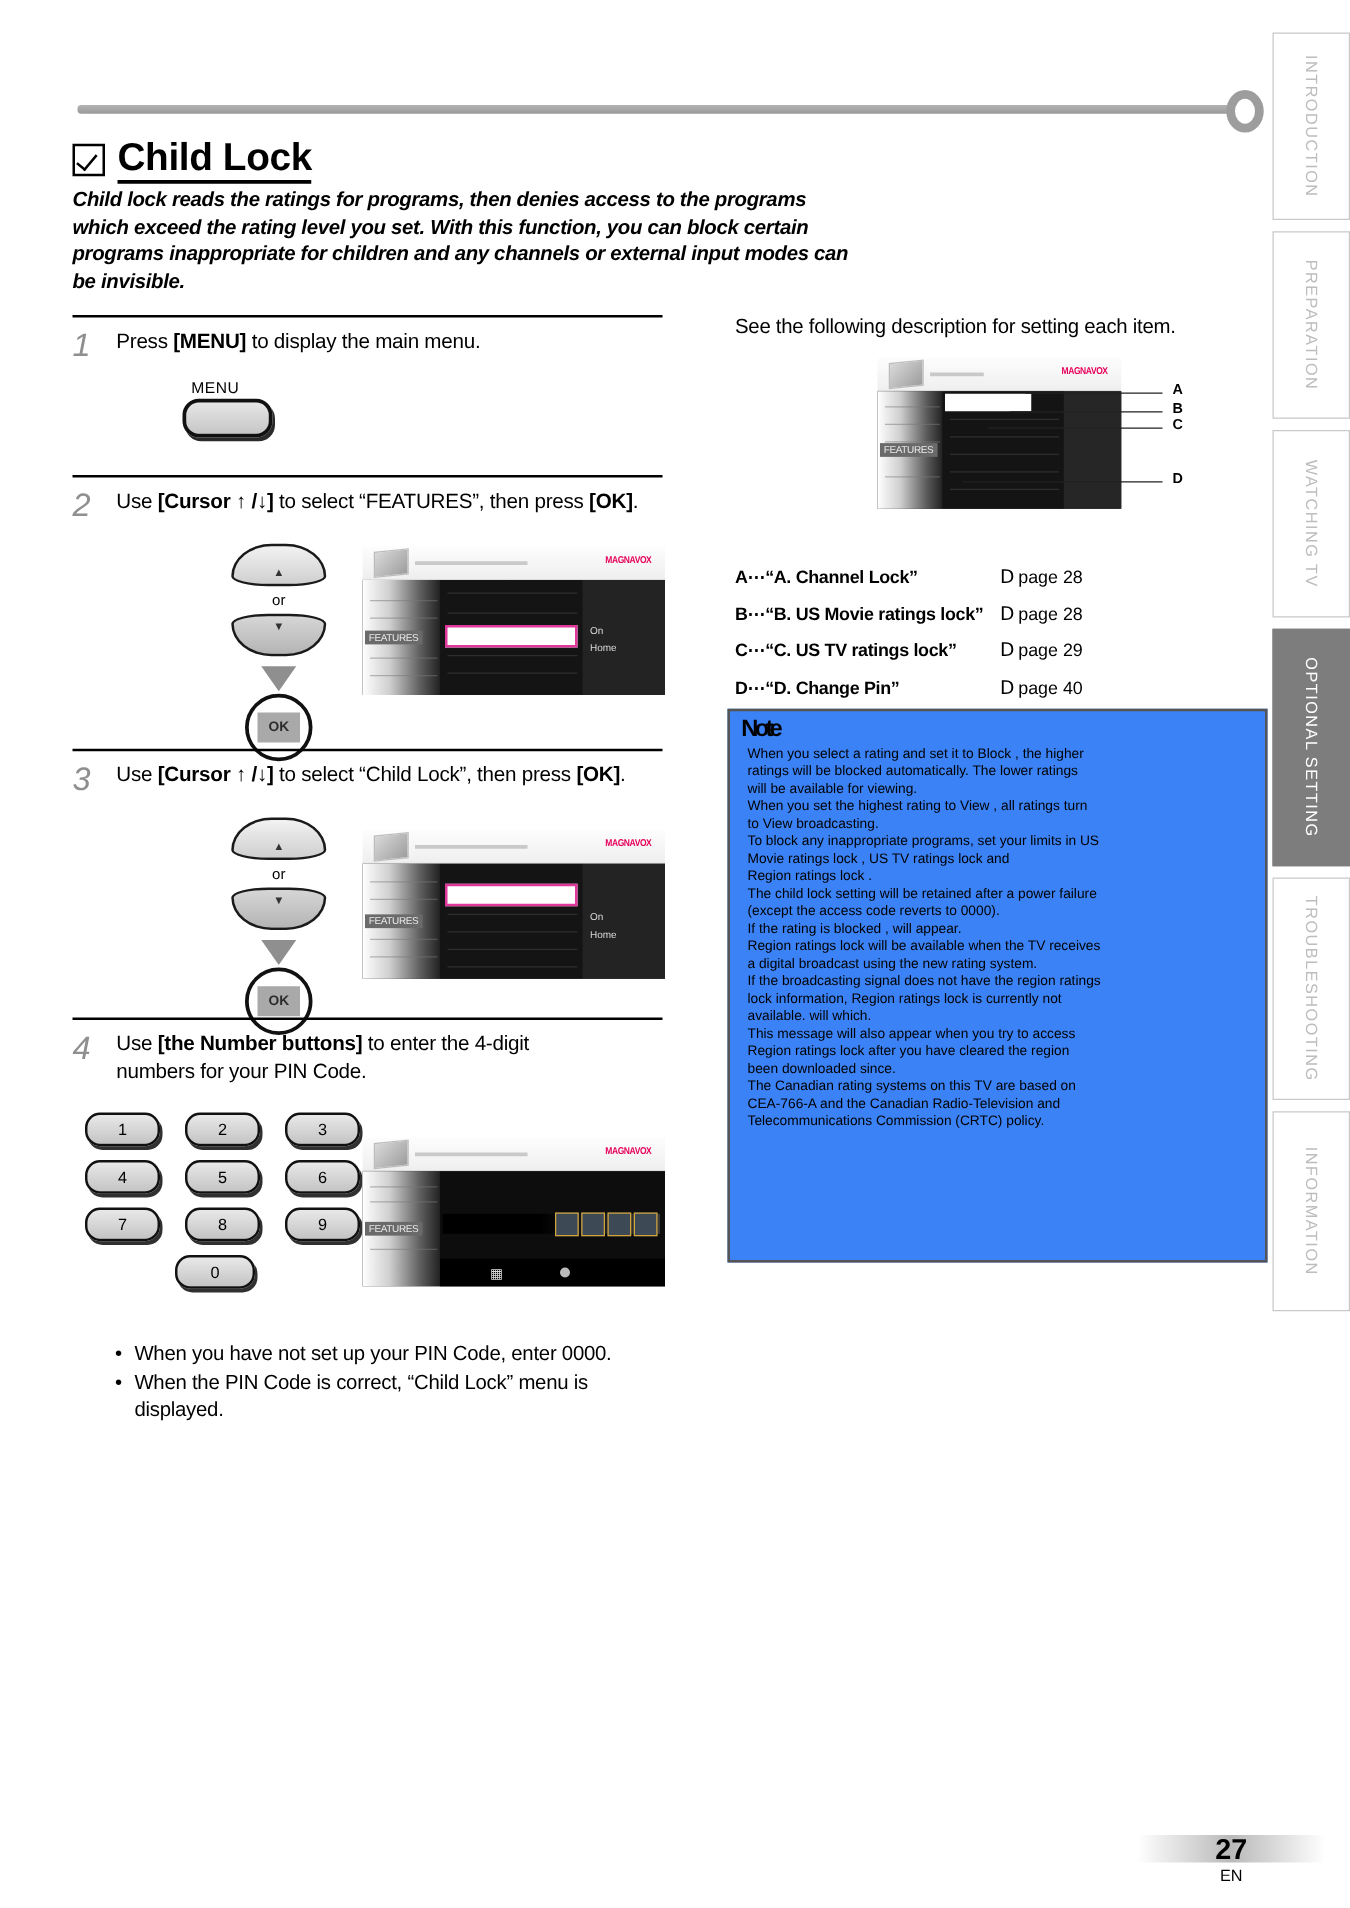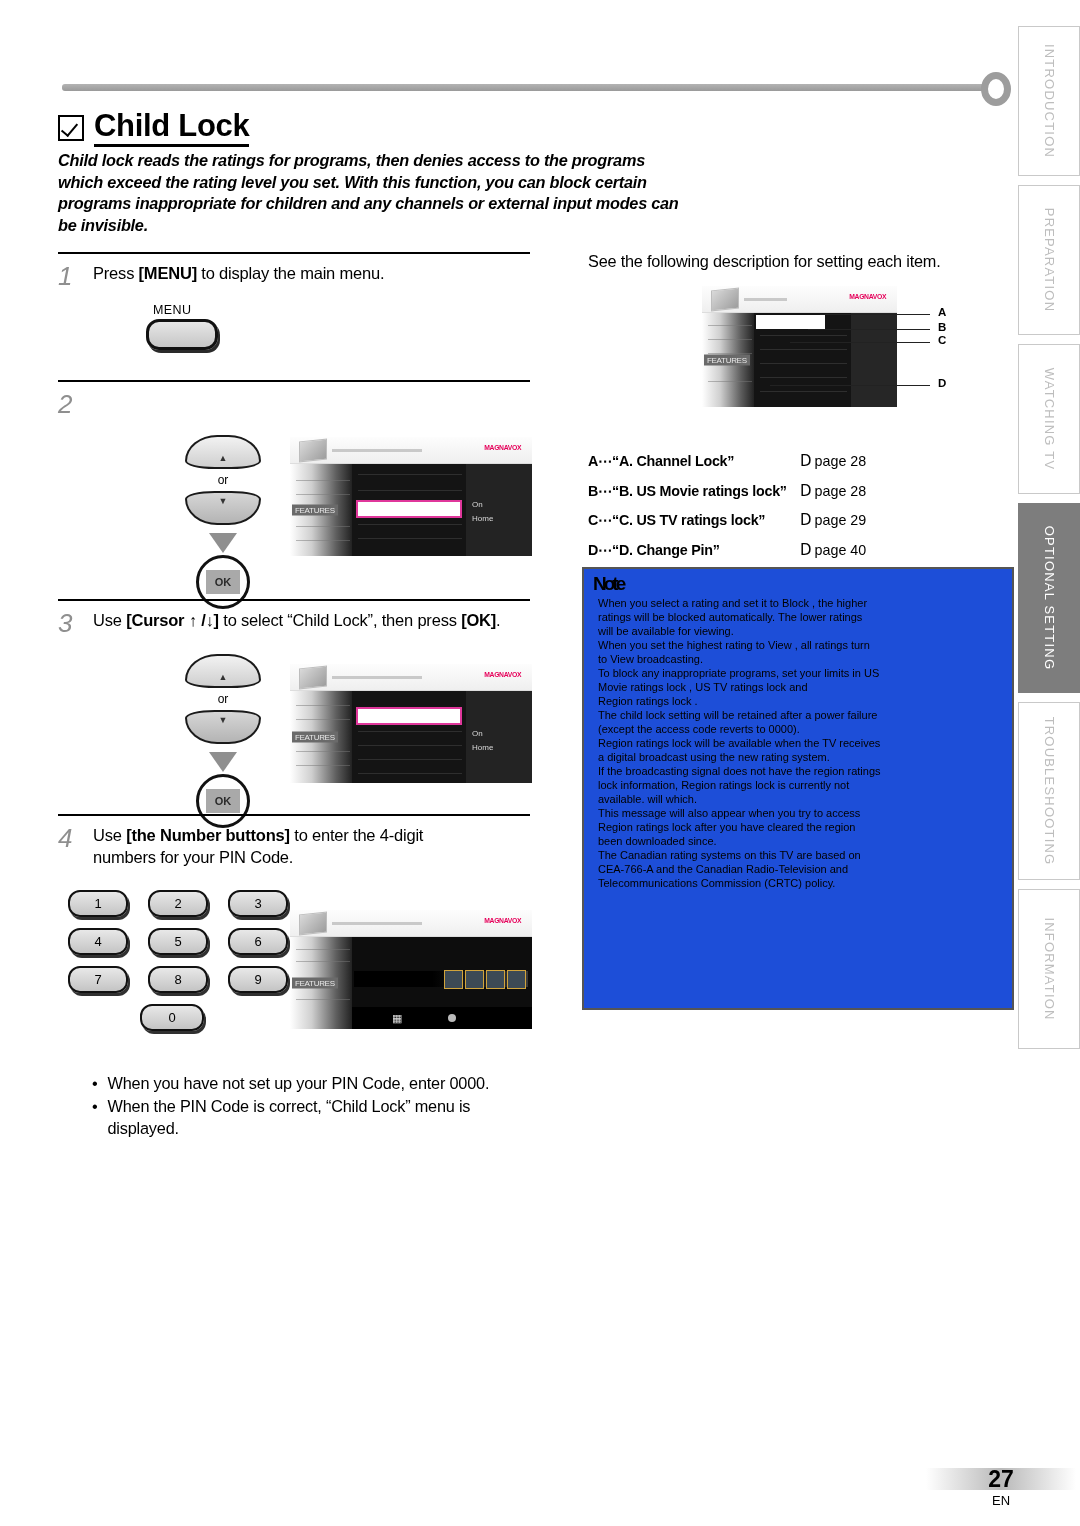--- a/index.html
+++ b/index.html
@@ -94,37 +94,37 @@
   .rcol{position:absolute;left:588px;top:252px;width:430px;}
   .rc-intro{font-size:16.3px;letter-spacing:-0.2px;}
   .abcd{margin-top:12px;}
   .abcd-row{display:flex;align-items:baseline;margin-bottom:11.5px;font-size:14.3px;}
   .abcd-key{font-weight:bold;width:212px;letter-spacing:-0.25px;}
   .abcd-pg{font-size:14.3px;}
   .abcd-pg .dg{font-family:"DejaVu Sans", sans-serif;font-size:15px;margin-right:3px;}
 
   
   .notebox{position:absolute;left:582px;top:567px;width:432px;height:443px;
-    border:2px solid #555;box-sizing:border-box;background:#1d4ed8;}
+    border:2px solid #555;box-sizing:border-box;background:#3b82f6;}
   .note-h{font-size:19px;font-weight:bold;margin:4px 0 1px 9px;letter-spacing:-3px;}
   .note-body{font-size:11px;line-height:1.275;padding:0 6px 0 14px;
     font-family:"Liberation Sans", sans-serif;}
   .note-body p{margin:0;white-space:nowrap;}
 
   
   .tabs{position:absolute;right:0;top:26px;width:62px;}
   .tab{width:62px;border:1px solid #c9c9c9;box-sizing:border-box;position:relative;
     margin-bottom:9px;background:#fff;}
   .tab span{position:absolute;left:50%;top:50%;transform:translate(-50%,-50%) rotate(90deg);
     white-space:nowrap;font-size:13px;letter-spacing:1.2px;color:#bdbdbd;}
   .tab.active{background:#7d7d7d;border-color:#7d7d7d;}
   .tab.active span{color:#fff;}
 
   
-  .foot{position:absolute;right:4px;bottom:18px;width:150px;text-align:center;}
+  .foot{position:absolute;right:20px;bottom:18px;width:150px;text-align:center;}
   .foot-bar{height:22px;background:linear-gradient(90deg,#fff,#b9b9b9 50%,#fff);
     position:relative;}
   .foot-no{position:absolute;left:0;right:0;top:-2px;font-size:23px;font-weight:bold;}
   .foot-en{font-size:13px;margin-top:3px;}
 </style>
 </head>
 <body>
 
 <div class="page">
 
@@ -148,20 +148,21 @@
       <div class="menu-btn-wrap">
         <div class="menu-cap">MENU</div>
         <div class="menu-btn"></div>
       </div>
     </div>
 
     <div class="step" style="margin-top:30px;">
       <div class="step-rule"></div>
       <div class="step-head">
         <div class="step-num">2</div>
+        <div class="step-text"><span>Use </span><b>[Cursor ↑ /↓]</b><span> to select “FEATURES”, then press </span><b>[OK]</b><span>.</span></div>
       </div>
 
       <div style="position:relative;height:148px;">
         <div class="curs-block">
           <div class="curs curs-up">
               <i>▲</i>
             </div>
           <div class="or-lbl">or</div>
           <div class="curs curs-dn">
               <i>▼</i>
@@ -395,20 +396,21 @@
         <p>When you select a rating and set it to  Block , the higher</p>
         <p>ratings will be blocked automatically. The lower ratings</p>
         <p>will be available for viewing.</p>
         <p>When you set the highest rating to  View , all ratings turn</p>
         <p>to  View  broadcasting.</p>
         <p>To block any inappropriate programs, set your limits in  US</p>
         <p>Movie ratings lock ,  US TV ratings lock  and</p>
         <p> Region ratings lock .</p>
         <p>The child lock setting will be retained after a power failure</p>
         <p>(except the access code reverts to 0000).</p>
+        <p>If the rating is blocked ,  will appear.</p>
         <p> Region ratings lock  will be available when the TV receives</p>
         <p>a digital broadcast using the new rating system.</p>
         <p>If the broadcasting signal does not have the region ratings</p>
         <p>lock information,  Region ratings lock is currently not</p>
         <p>available.  will which.</p>
         <p>This message will also appear when you try to access</p>
         <p> Region ratings lock  after you have cleared the region</p>
         <p>been downloaded since.</p>
         <p>The Canadian rating systems on this TV are based on</p>
         <p>CEA-766-A and the Canadian Radio-Television and</p>

